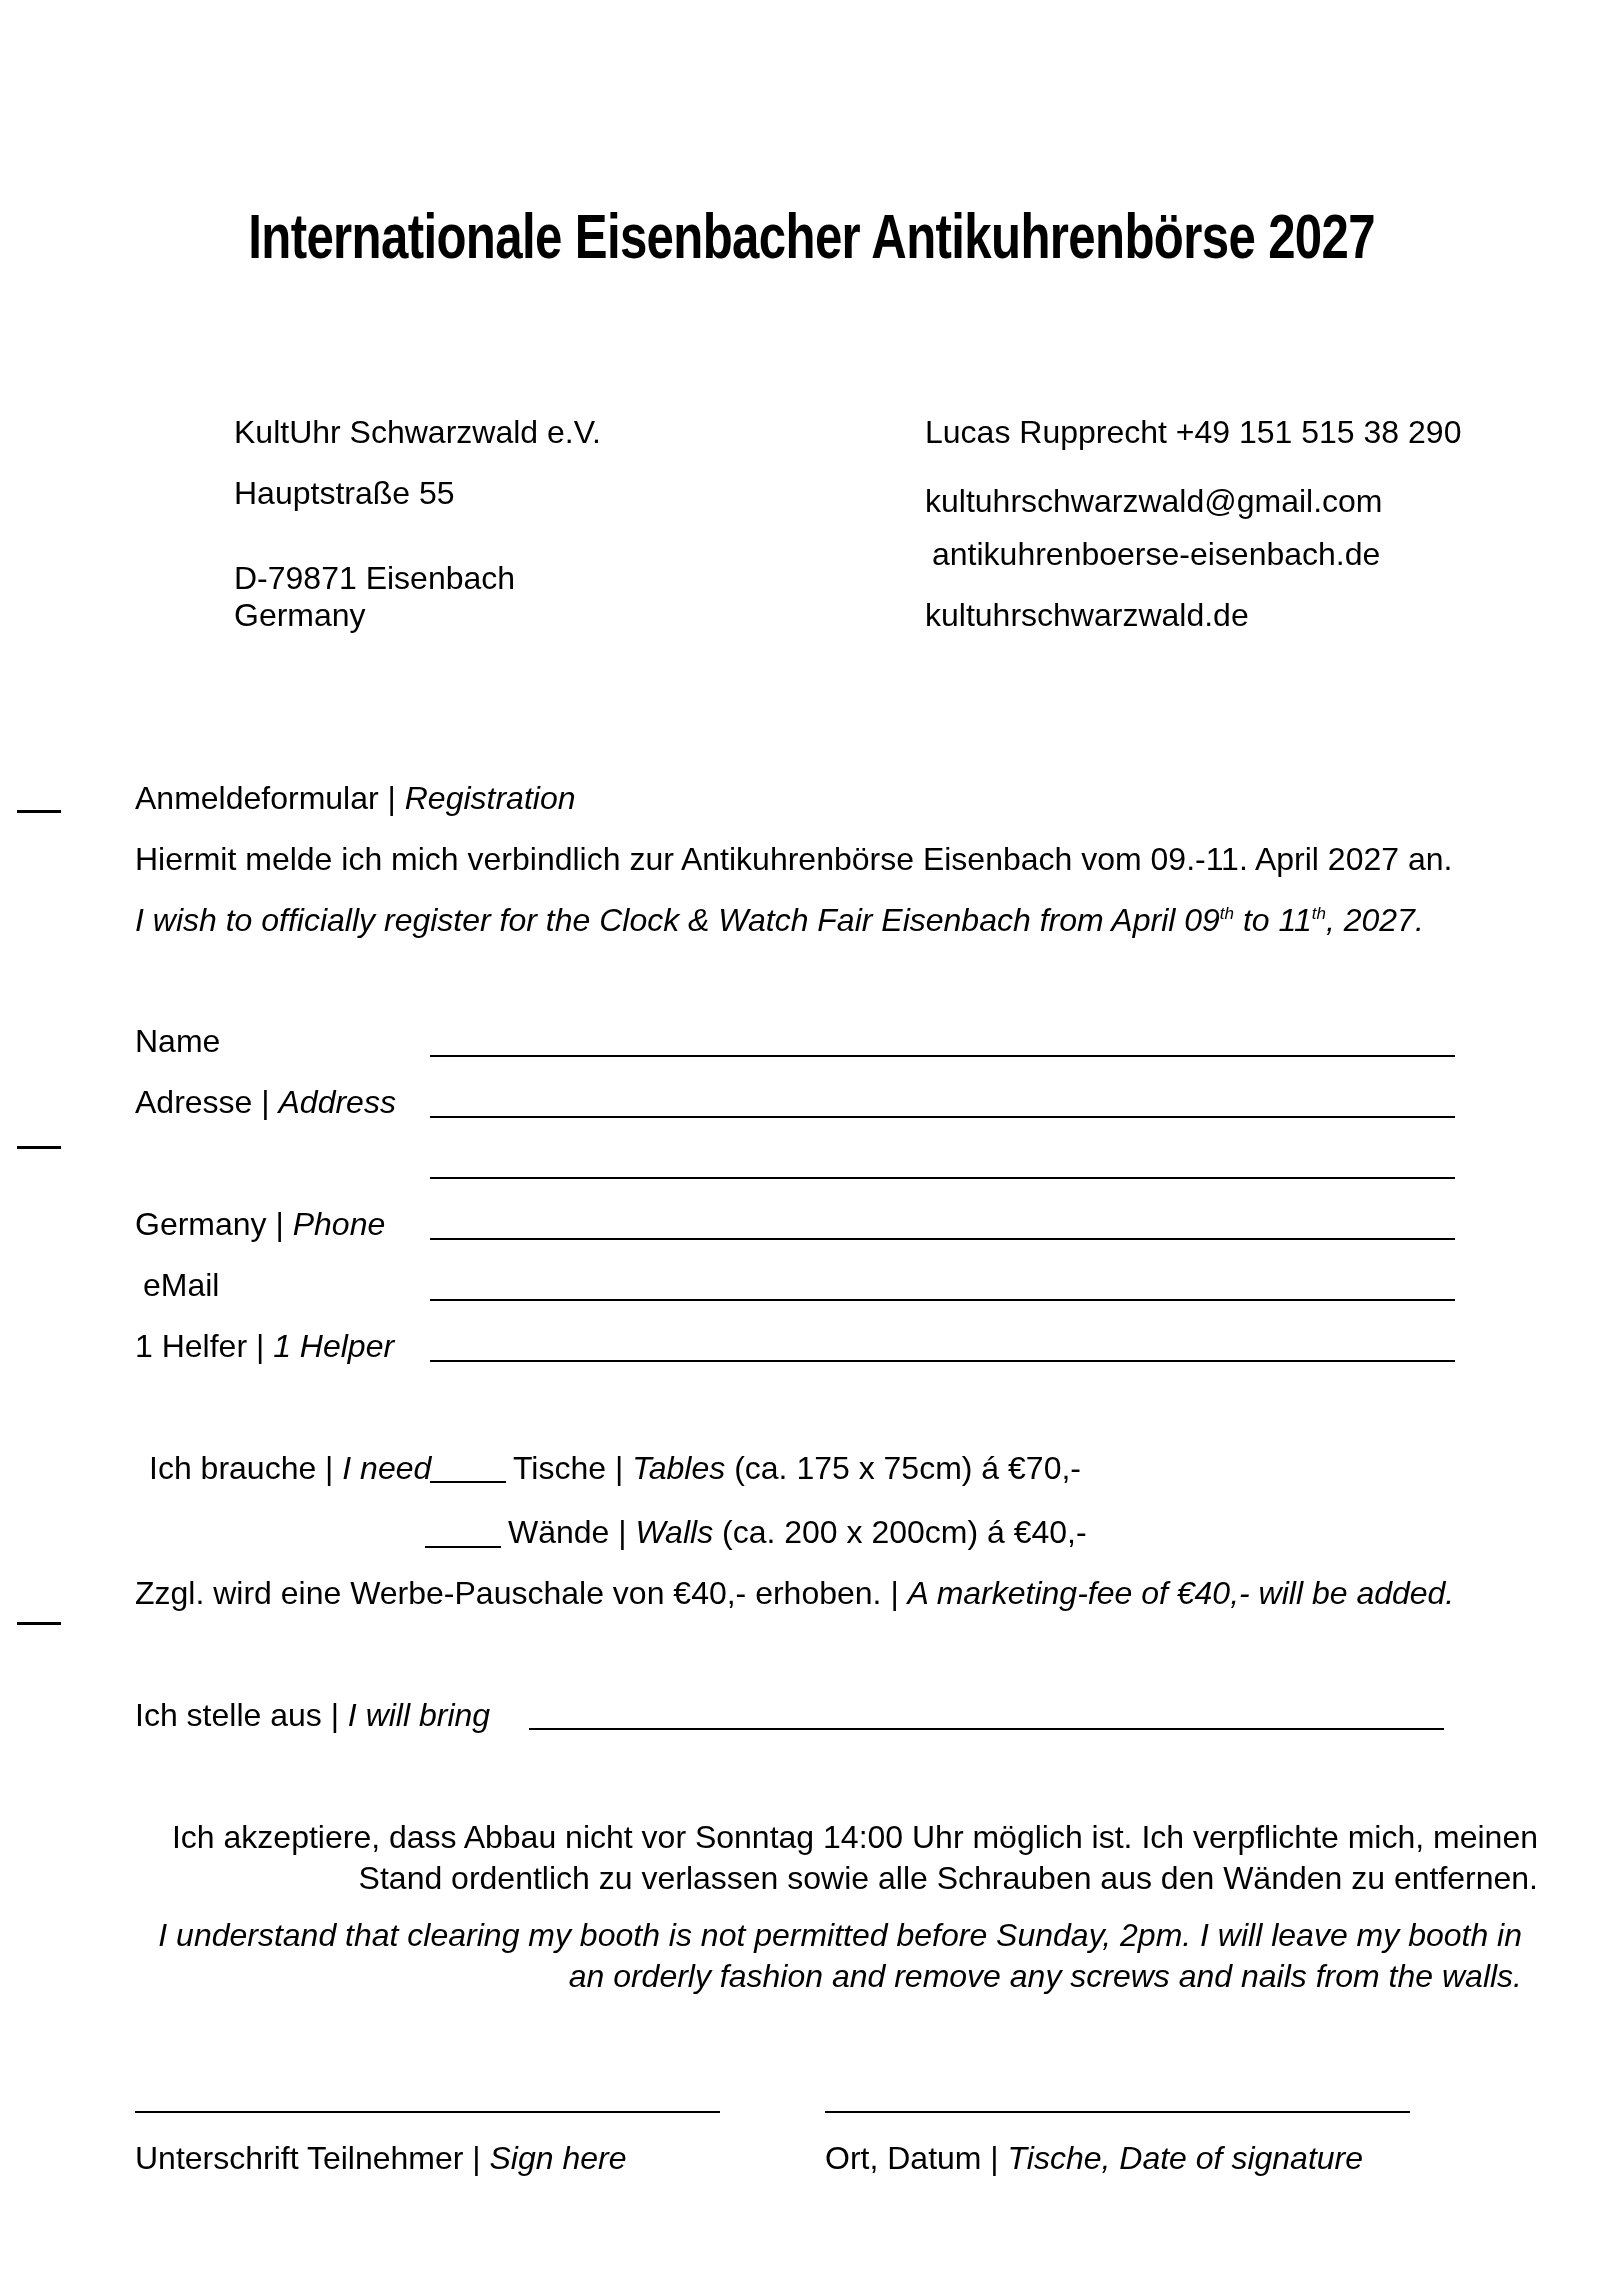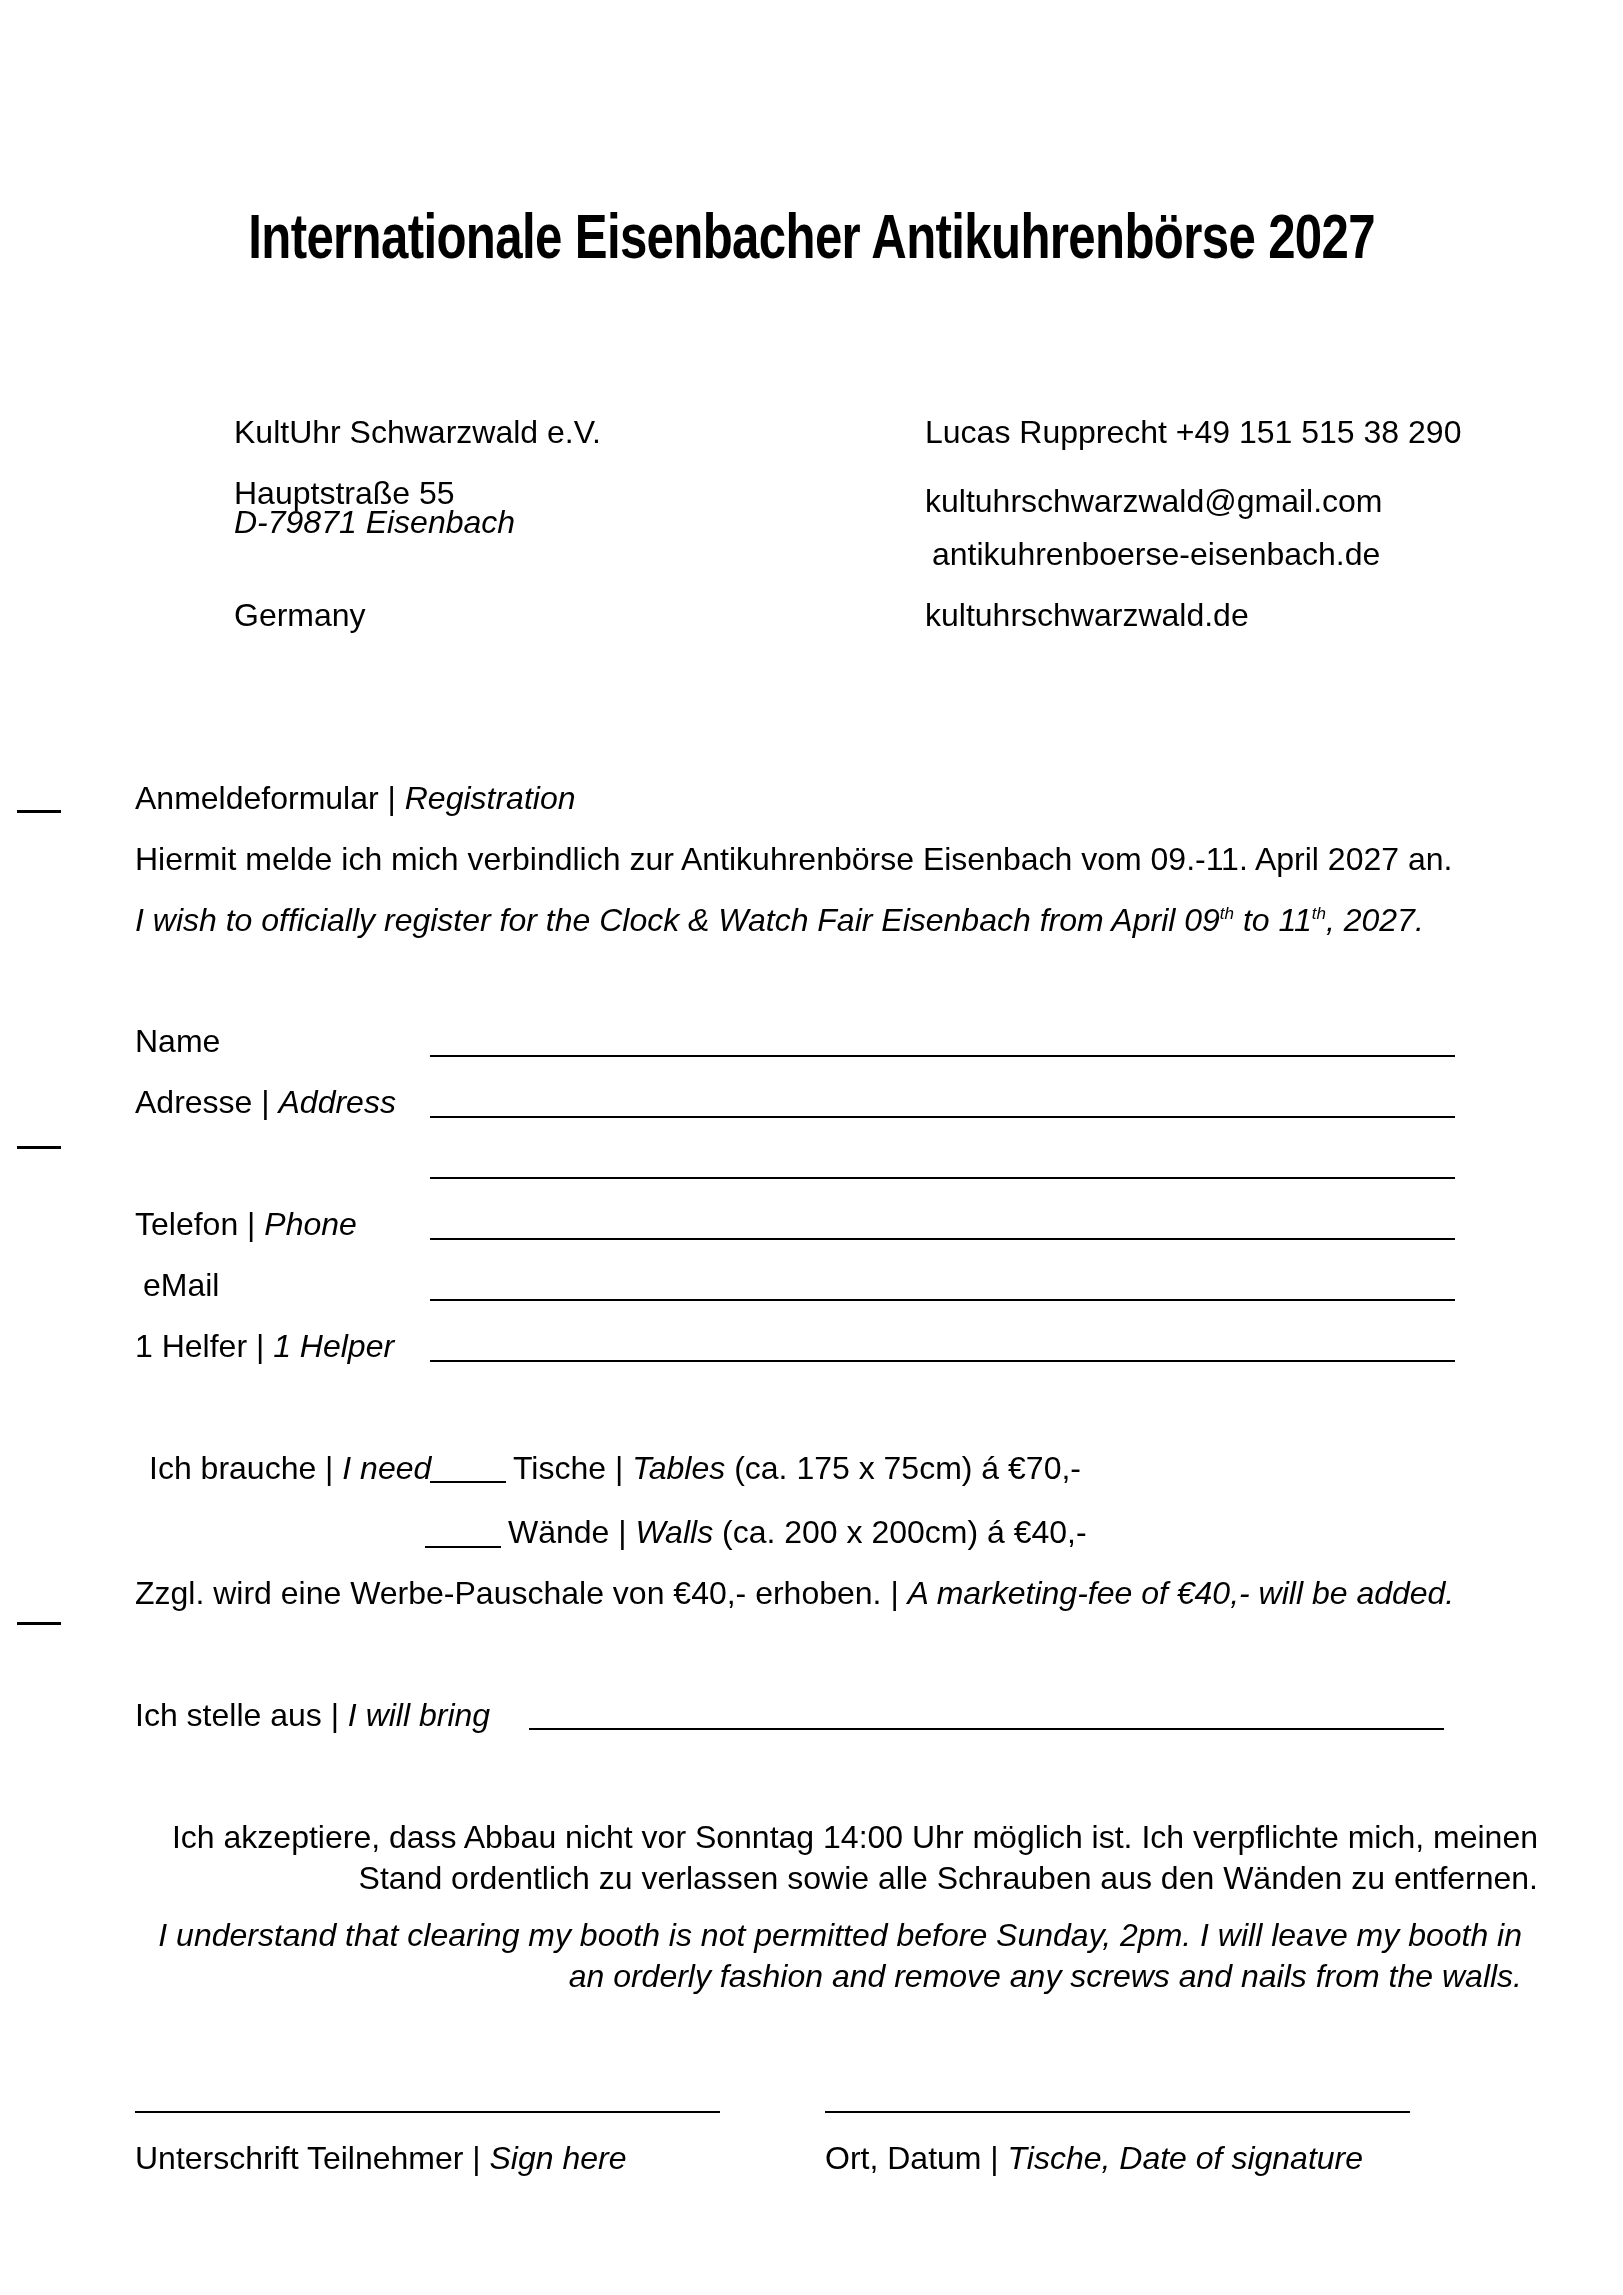--- a/index.html
+++ b/index.html
@@ -27,21 +27,21 @@
   sup { font-size: 17px; line-height: 0; }
   .para { font-size: 32px; line-height: 41px; width: 1387px; white-space: normal; }
 </style>
 </head>
 <body>
 
 <div class="abs title">Internationale Eisenbacher Antikuhrenbörse 2027</div>
 
 <div class="abs txt" style="left:234px; top:414px;">KultUhr Schwarzwald e.V.</div>
 <div class="abs txt" style="left:234px; top:475px;">Hauptstraße 55</div>
-<div class="abs txt" style="left:234px; top:504px;font-style:italic;">D-79871 Eisenbach</div>
+<div class="abs txt" style="left:234px; top:560px;">D-79871 Eisenbach</div>
 <div class="abs txt" style="left:234px; top:597px;">Germany</div>
 
 <div class="abs txt" style="left:925px; top:414px;">Lucas Rupprecht +49 151 515 38 290</div>
 <div class="abs txt" style="left:925px; top:475px;margin-top:8px;">kultuhrschwarzwald@gmail.com</div>
 <div class="abs txt" style="left:932px; top:536px;">antikuhrenboerse-eisenbach.de</div>
 <div class="abs txt" style="left:925px; top:597px;">kultuhrschwarzwald.de</div>
 
 <div class="abs fold" style="top:810px;"></div>
 <div class="abs fold" style="top:1146px;"></div>
 <div class="abs fold" style="top:1622px;"></div>
@@ -60,21 +60,21 @@
 <input class="line-input" style="left: 430px; width: 1025px; top: 1020px;" value="">
 
 <div class="abs txt" style="left:135px; top:1084px;">
   <span>Adresse | </span><span class="it">Address</span>
 </div>
 <input class="line-input" style="left: 430px; width: 1025px; top: 1081px;" value="">
 
 <input class="line-input" style="left: 430px; width: 1025px; top: 1142px;" value="">
 
 <div class="abs txt" style="left:135px; top:1206px;">
-  <span>Telefon | </span><span class="it">Phone</span>
+  <span>Germany | </span><span class="it">Phone</span>
 </div>
 <input class="line-input" style="left: 430px; width: 1025px; top: 1203px;" value="">
 
 <div class="abs txt" style="left:143px; top:1267px;">
   <span>eMail</span><span class="it"></span>
 </div>
 <input class="line-input" style="left: 430px; width: 1025px; top: 1264px;" value="">
 
 <div class="abs txt" style="left:135px; top:1328px;">
   <span>1 Helfer | </span><span class="it">1 Helper</span>

